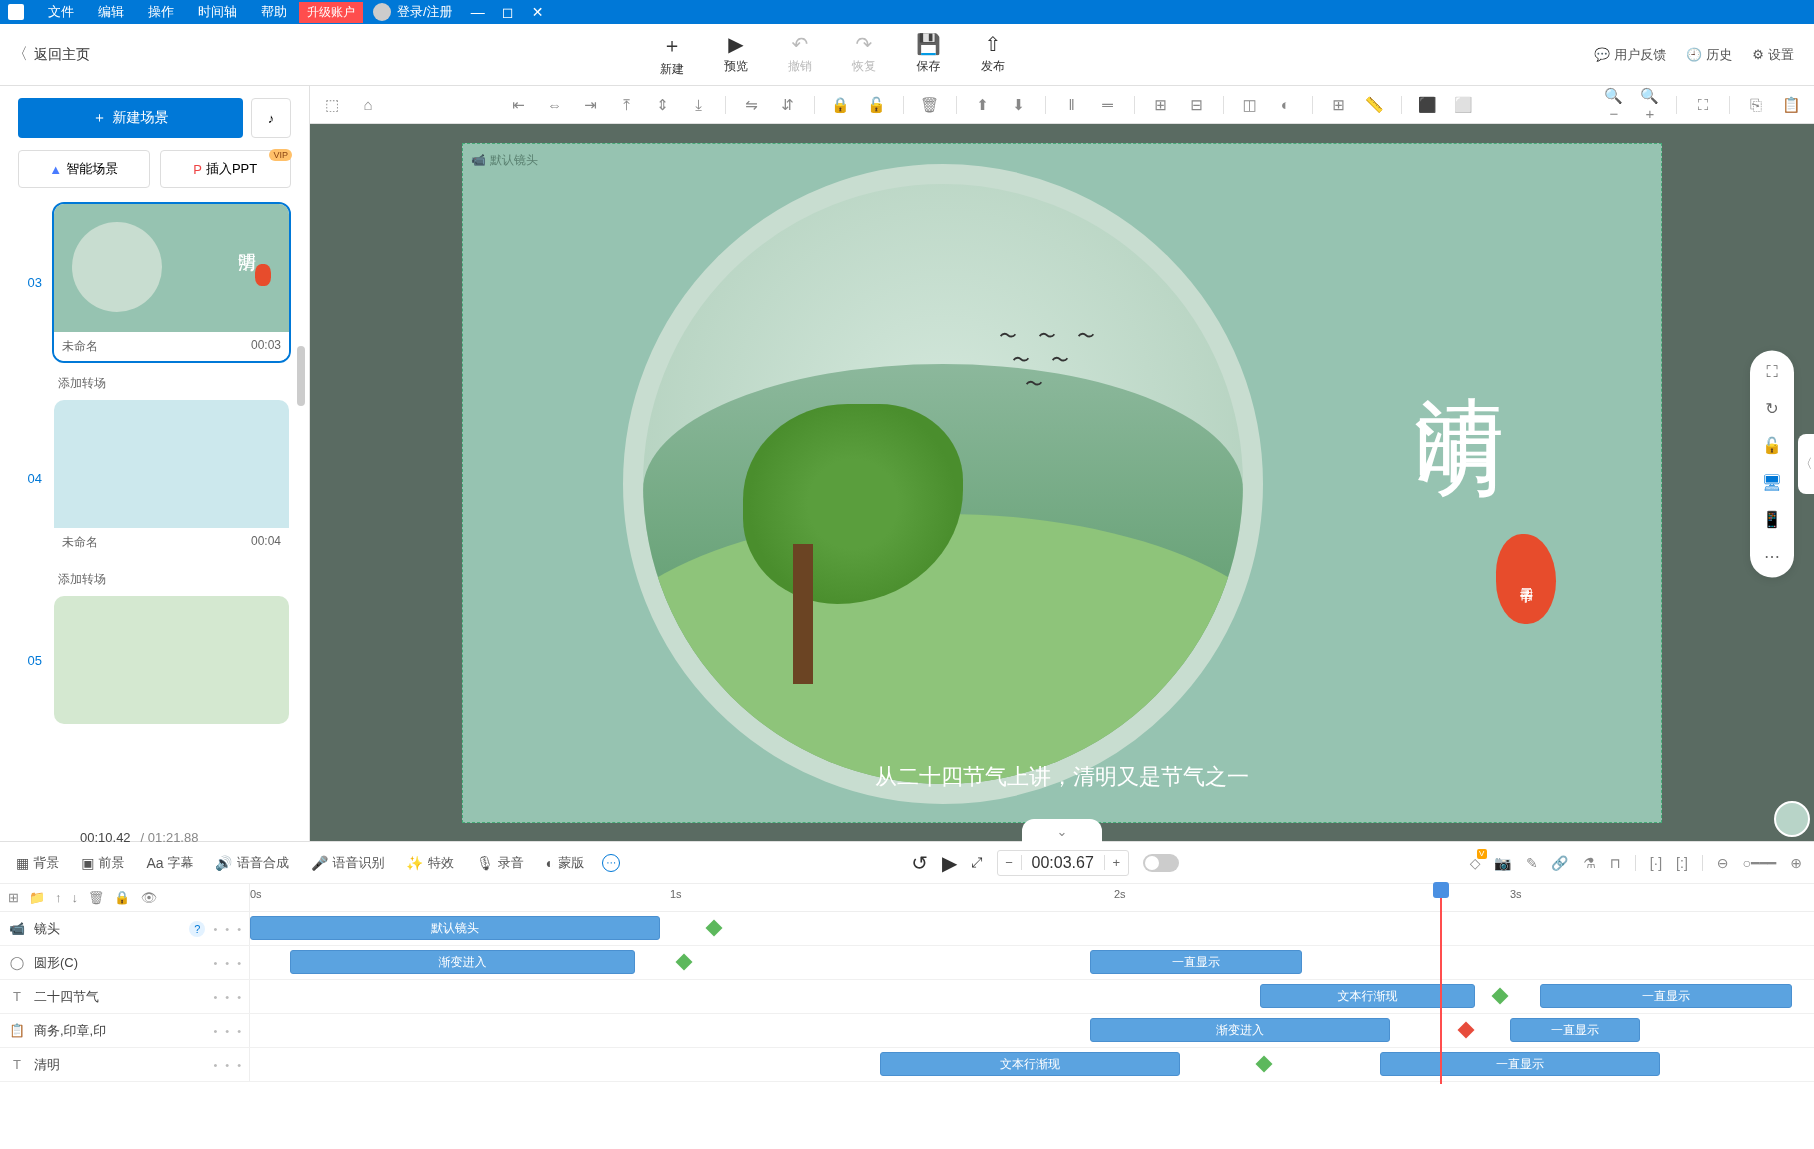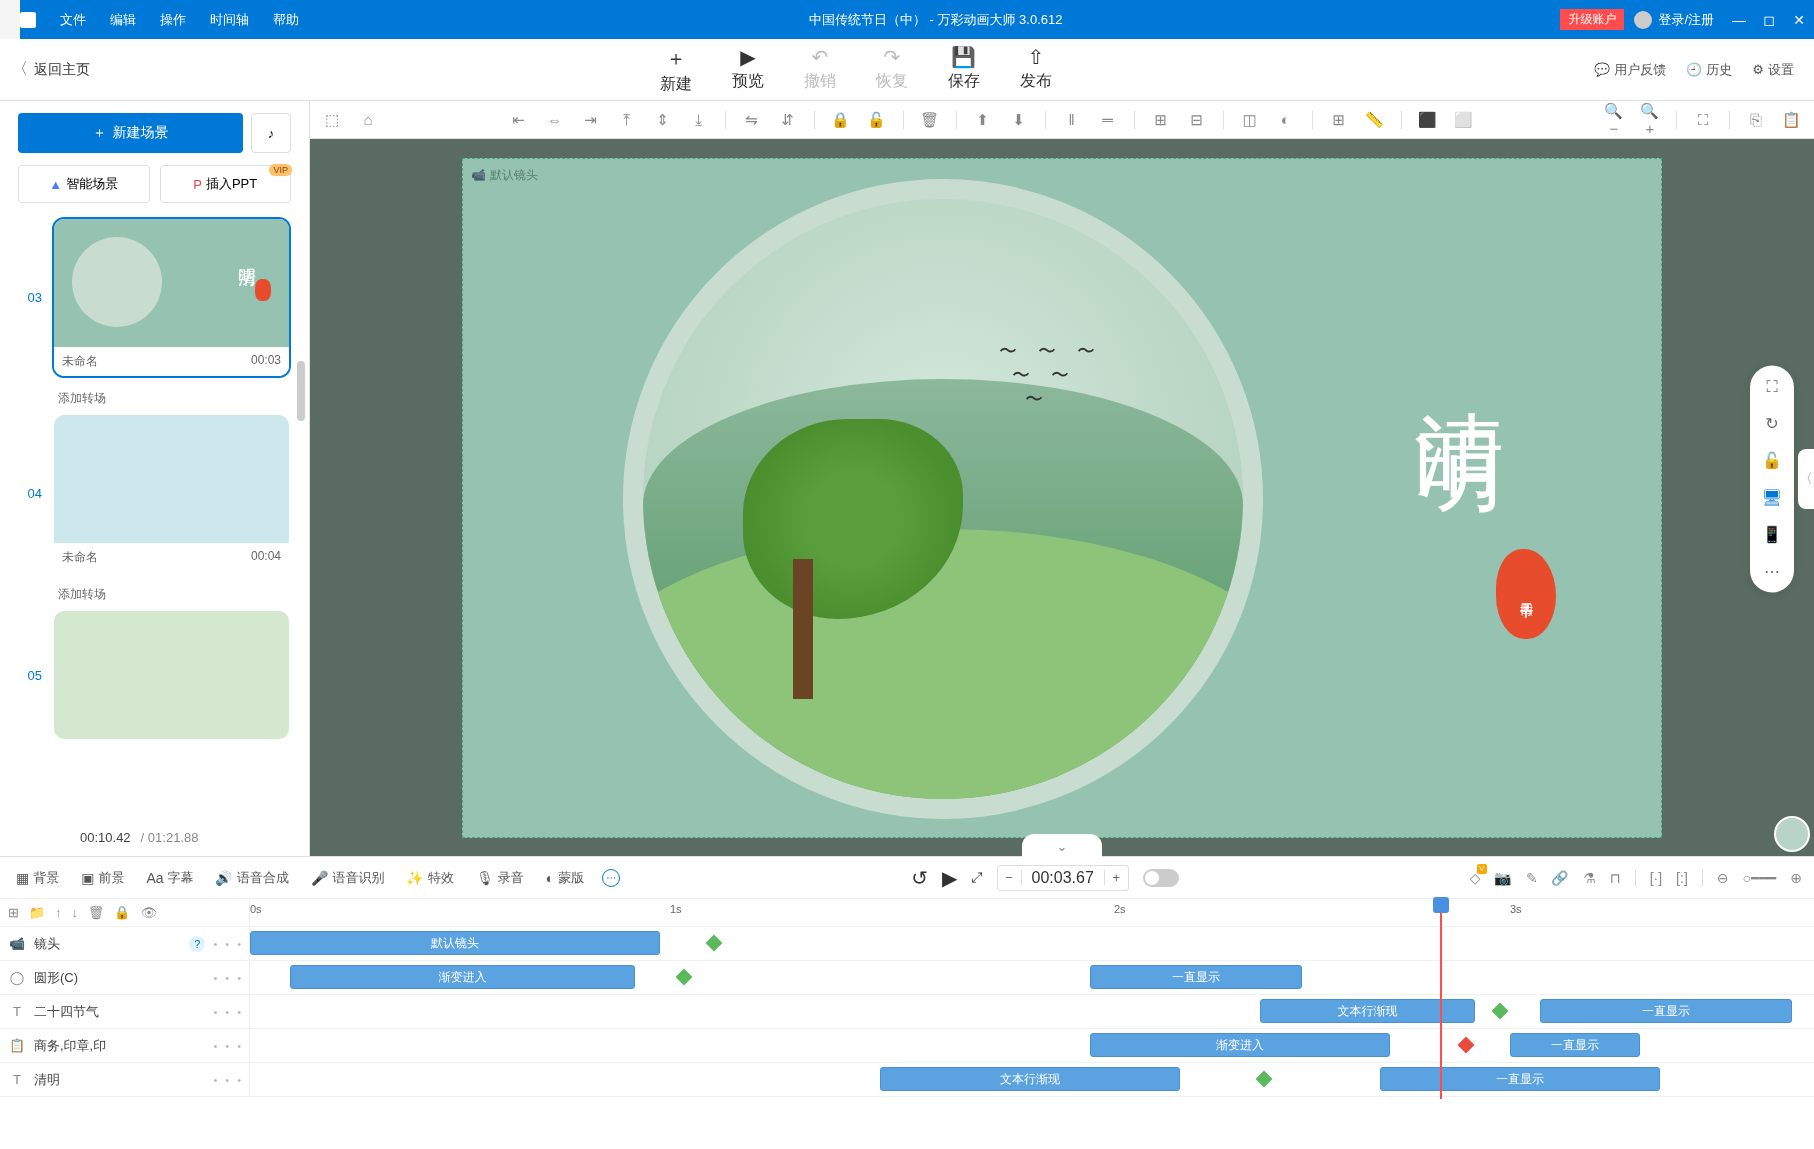--- a/index.html
+++ b/index.html
@@ -1,36 +1,36 @@
 <!DOCTYPE html>
 <html><head>
 <meta charset="utf-8">
 <style>
 * { margin: 0; padding: 0; box-sizing: border-box; font-family: "Microsoft YaHei", sans-serif; }
 body { width: 1814px; height: 1149px; background: #f5f5f5; overflow: hidden; font-size: 13px; }
 
 
-.titlebar { height: 39px; background: #0078d7; color: #fff; display: flex; align-items: center; padding: 0 0; margin-left: 20px; }
+.titlebar { height: 24px; background: #0078d7; color: #fff; display: flex; align-items: center; padding: 0 8px; }
 .titlebar .logo { width: 16px; height: 16px; background: #fff; border-radius: 2px; margin-right: 12px; }
 .titlebar .menu-item { padding: 0 12px; cursor: pointer; font-size: 13px; }
 .titlebar .title { flex: 1; text-align: center; font-size: 13px; }
 .titlebar .upgrade { background: #ff4d4d; padding: 2px 8px; font-size: 12px; }
 .titlebar .user { display: flex; align-items: center; gap: 6px; padding: 0 10px; }
 .titlebar .avatar { width: 18px; height: 18px; background: #ccc; border-radius: 50%; }
 .titlebar .win-btn { width: 30px; text-align: center; font-size: 14px; cursor: pointer; }
 
 
 .toolbar { height: 62px; background: #fff; border-bottom: 1px solid #e0e0e0; display: flex; align-items: center; }
 .back-area { width: 240px; padding-left: 12px; display: flex; align-items: center; gap: 6px; color: #333; font-size: 14px; }
 .back-chev { font-size: 16px; color: #666; }
 .tool-group { display: flex; gap: 40px; margin-left: 420px; }
 .tool-btn { display: flex; flex-direction: column; align-items: center; gap: 2px; color: #333; cursor: pointer; }
 .tool-btn.disabled { color: #bbb; }
 .tool-btn .ico { font-size: 20px; }
-.tool-btn .lbl { font-size: 16px; }
+.tool-btn .lbl { font-size: 12px; }
 .toolbar-right { margin-left: auto; display: flex; gap: 20px; padding-right: 20px; color: #555; font-size: 13px; }
 .toolbar-right .rbtn { display: flex; align-items: center; gap: 4px; cursor: pointer; }
 
 
 .main { display: flex; height: calc(100% - 28px - 62px - 280px - 24px); }
 
 
 .left-panel { width: 310px; background: #fff; border-right: 1px solid #e0e0e0; padding: 12px 18px; overflow-y: auto; position: relative; }
 .new-scene-row { display: flex; gap: 8px; margin-bottom: 12px; }
 .new-scene-btn { flex: 1; background: #0078d7; color: #fff; border-radius: 4px; height: 40px; display: flex; align-items: center; justify-content: center; gap: 6px; font-size: 14px; cursor: pointer; }
@@ -130,21 +130,20 @@
 </head>
 <body>
 
 <div class="titlebar">
   <div class="logo"></div>
   <div class="menu-item">文件</div>
   <div class="menu-item">编辑</div>
   <div class="menu-item">操作</div>
   <div class="menu-item">时间轴</div>
   <div class="menu-item">帮助</div>
-  <div class="title">中国传统节日（中）  - 万彩动画大师 3.0.612</div>
   <div class="upgrade">升级账户</div>
   <div class="user">
     <div class="avatar"></div>
     <span>登录/注册</span>
   </div>
   <div class="win-btn">—</div>
   <div class="win-btn">◻</div>
   <div class="win-btn">✕</div>
 </div>
 
@@ -319,20 +318,21 @@
         <div class="mountain"></div>
         <div class="hill"></div>
         <div class="tree">
             <div class="tree-foliage"></div>
             <div class="tree-trunk"></div>
           </div>
         <div class="birds">〜 〜 〜<br>&nbsp;〜 〜<br>&nbsp;&nbsp;〜</div>
       </div>
       <div class="title-text">清明</div>
       <div class="seal">二十四节</div>
+      <div class="subtitle">从二十四节气上讲，清明又是节气之一</div>
     </div>
 
     <div class="canvas-collapse">
         <span>⌄</span>
       </div>
 
     <div class="right-tools">
       <span class="rt-ico">⛶</span>
       <span class="rt-ico">↻</span>
       <span class="rt-ico">🔓</span>

